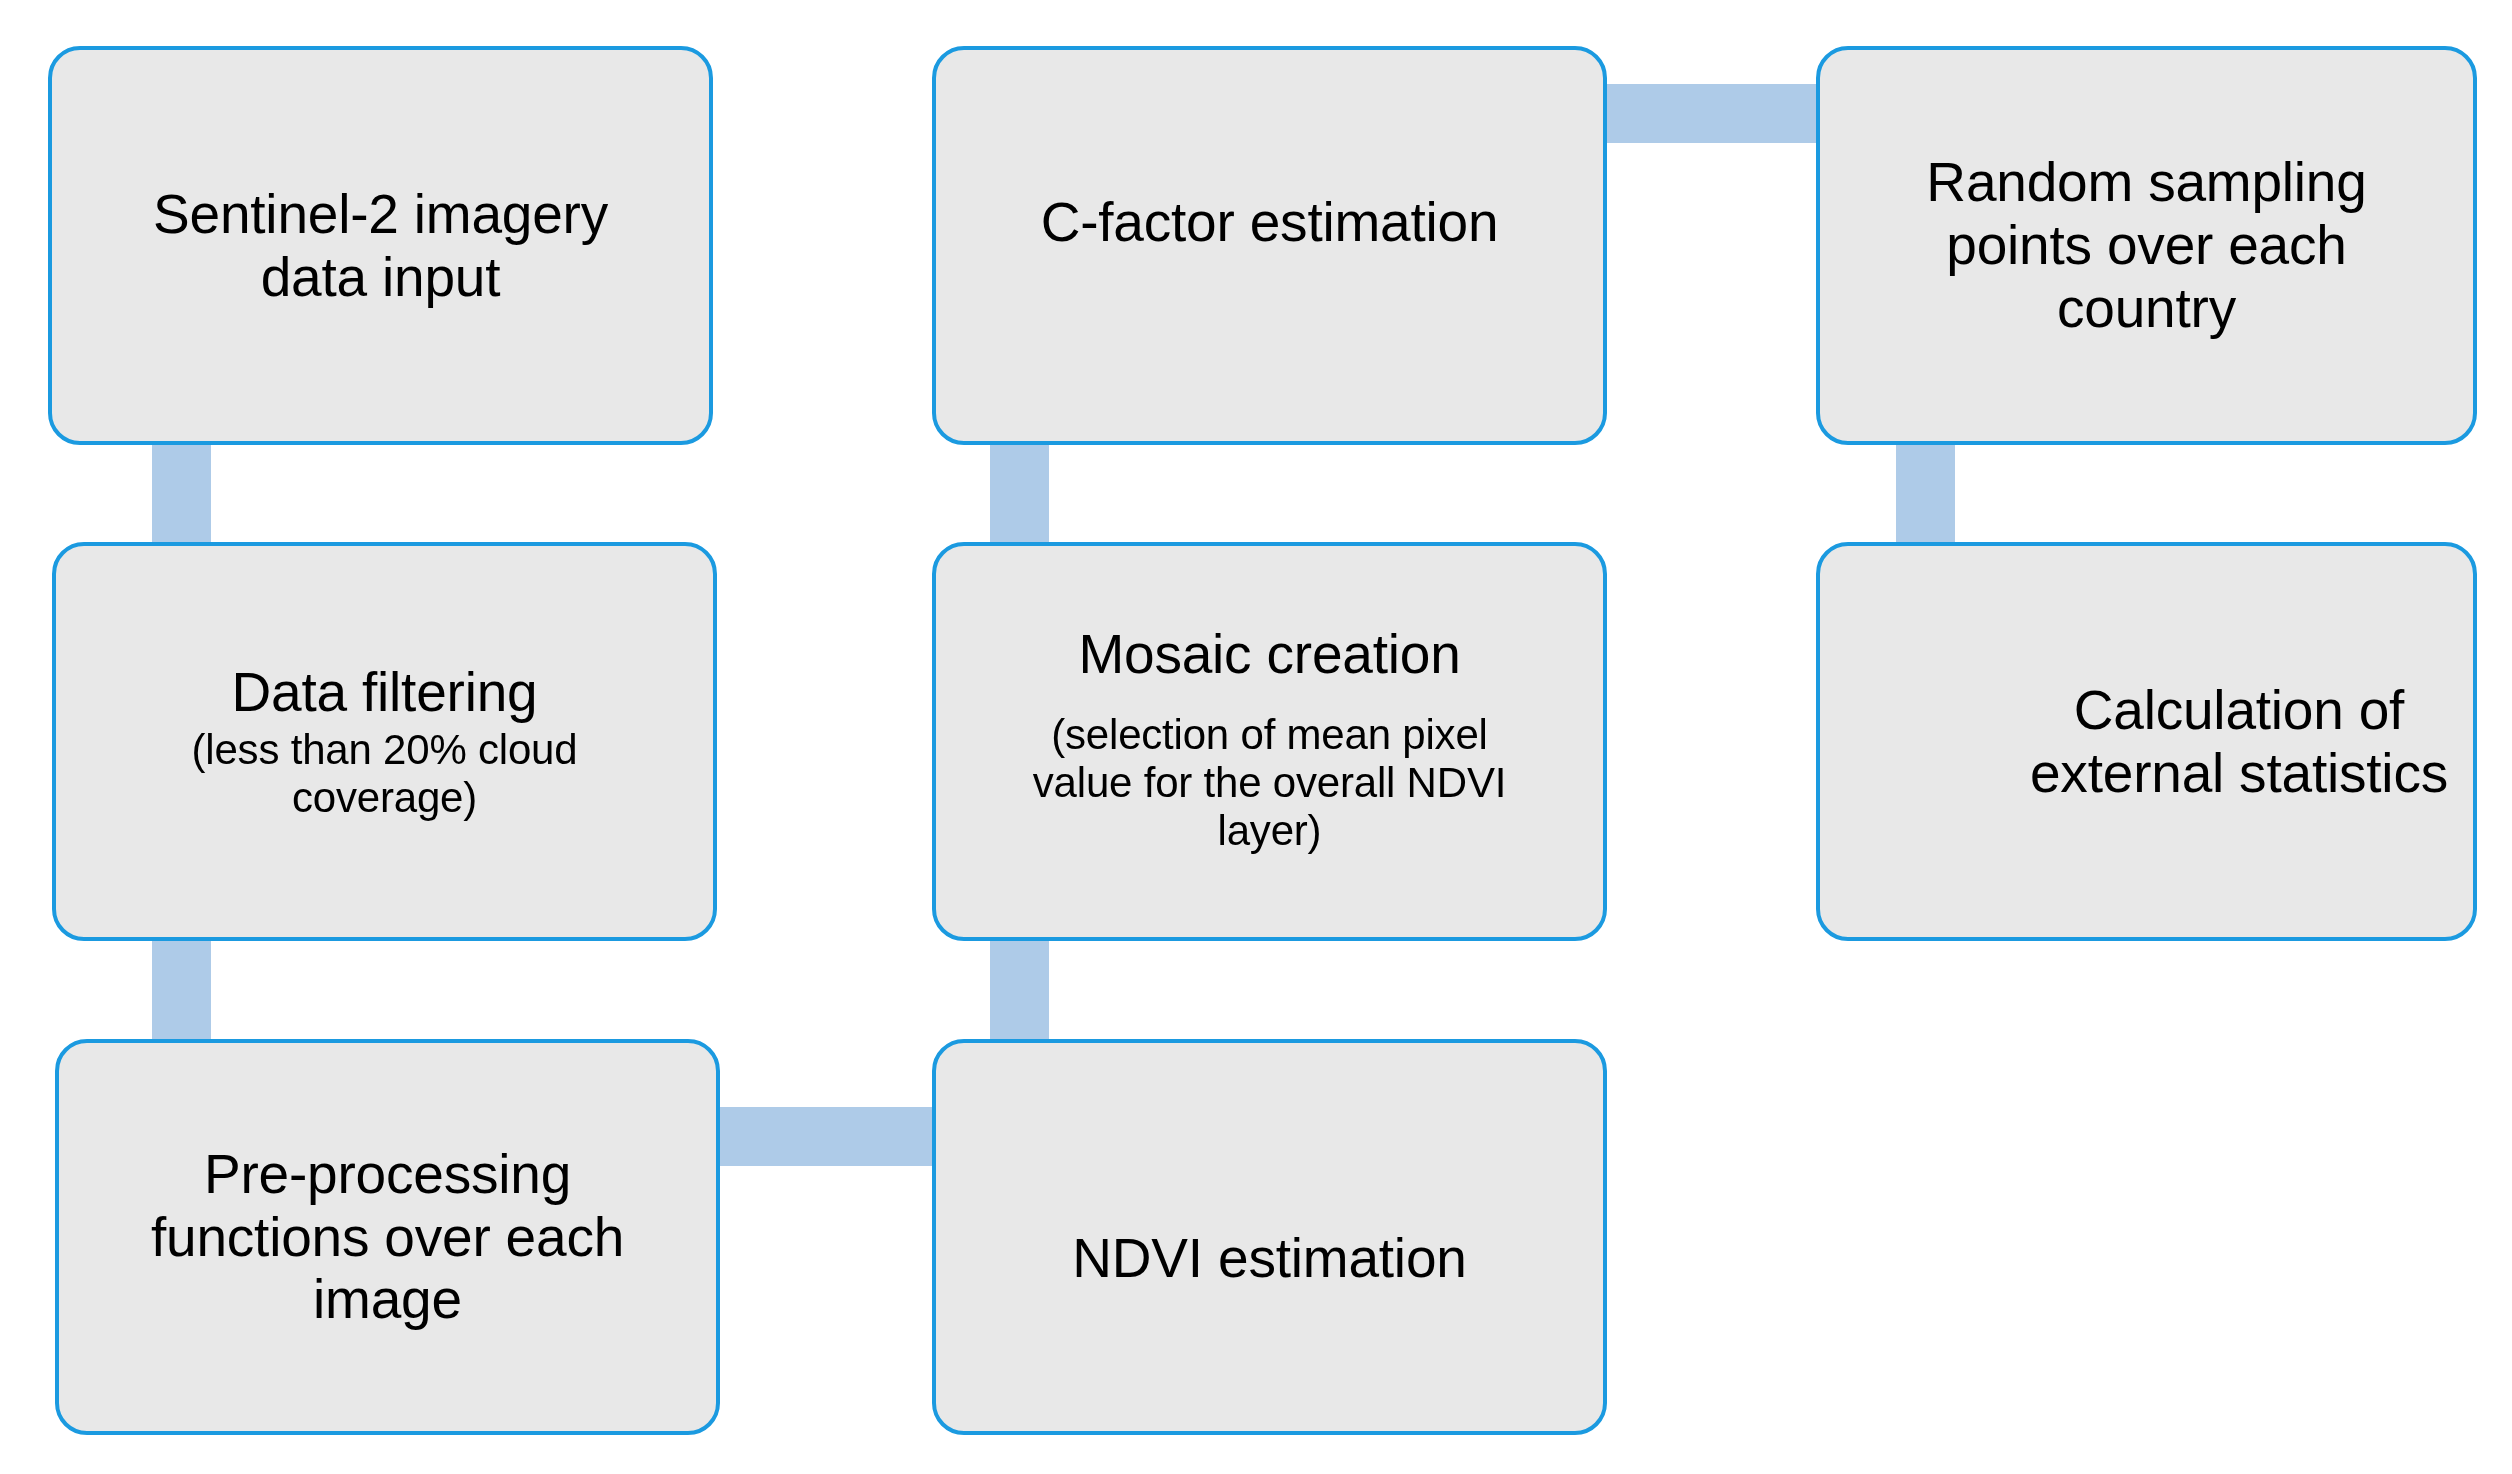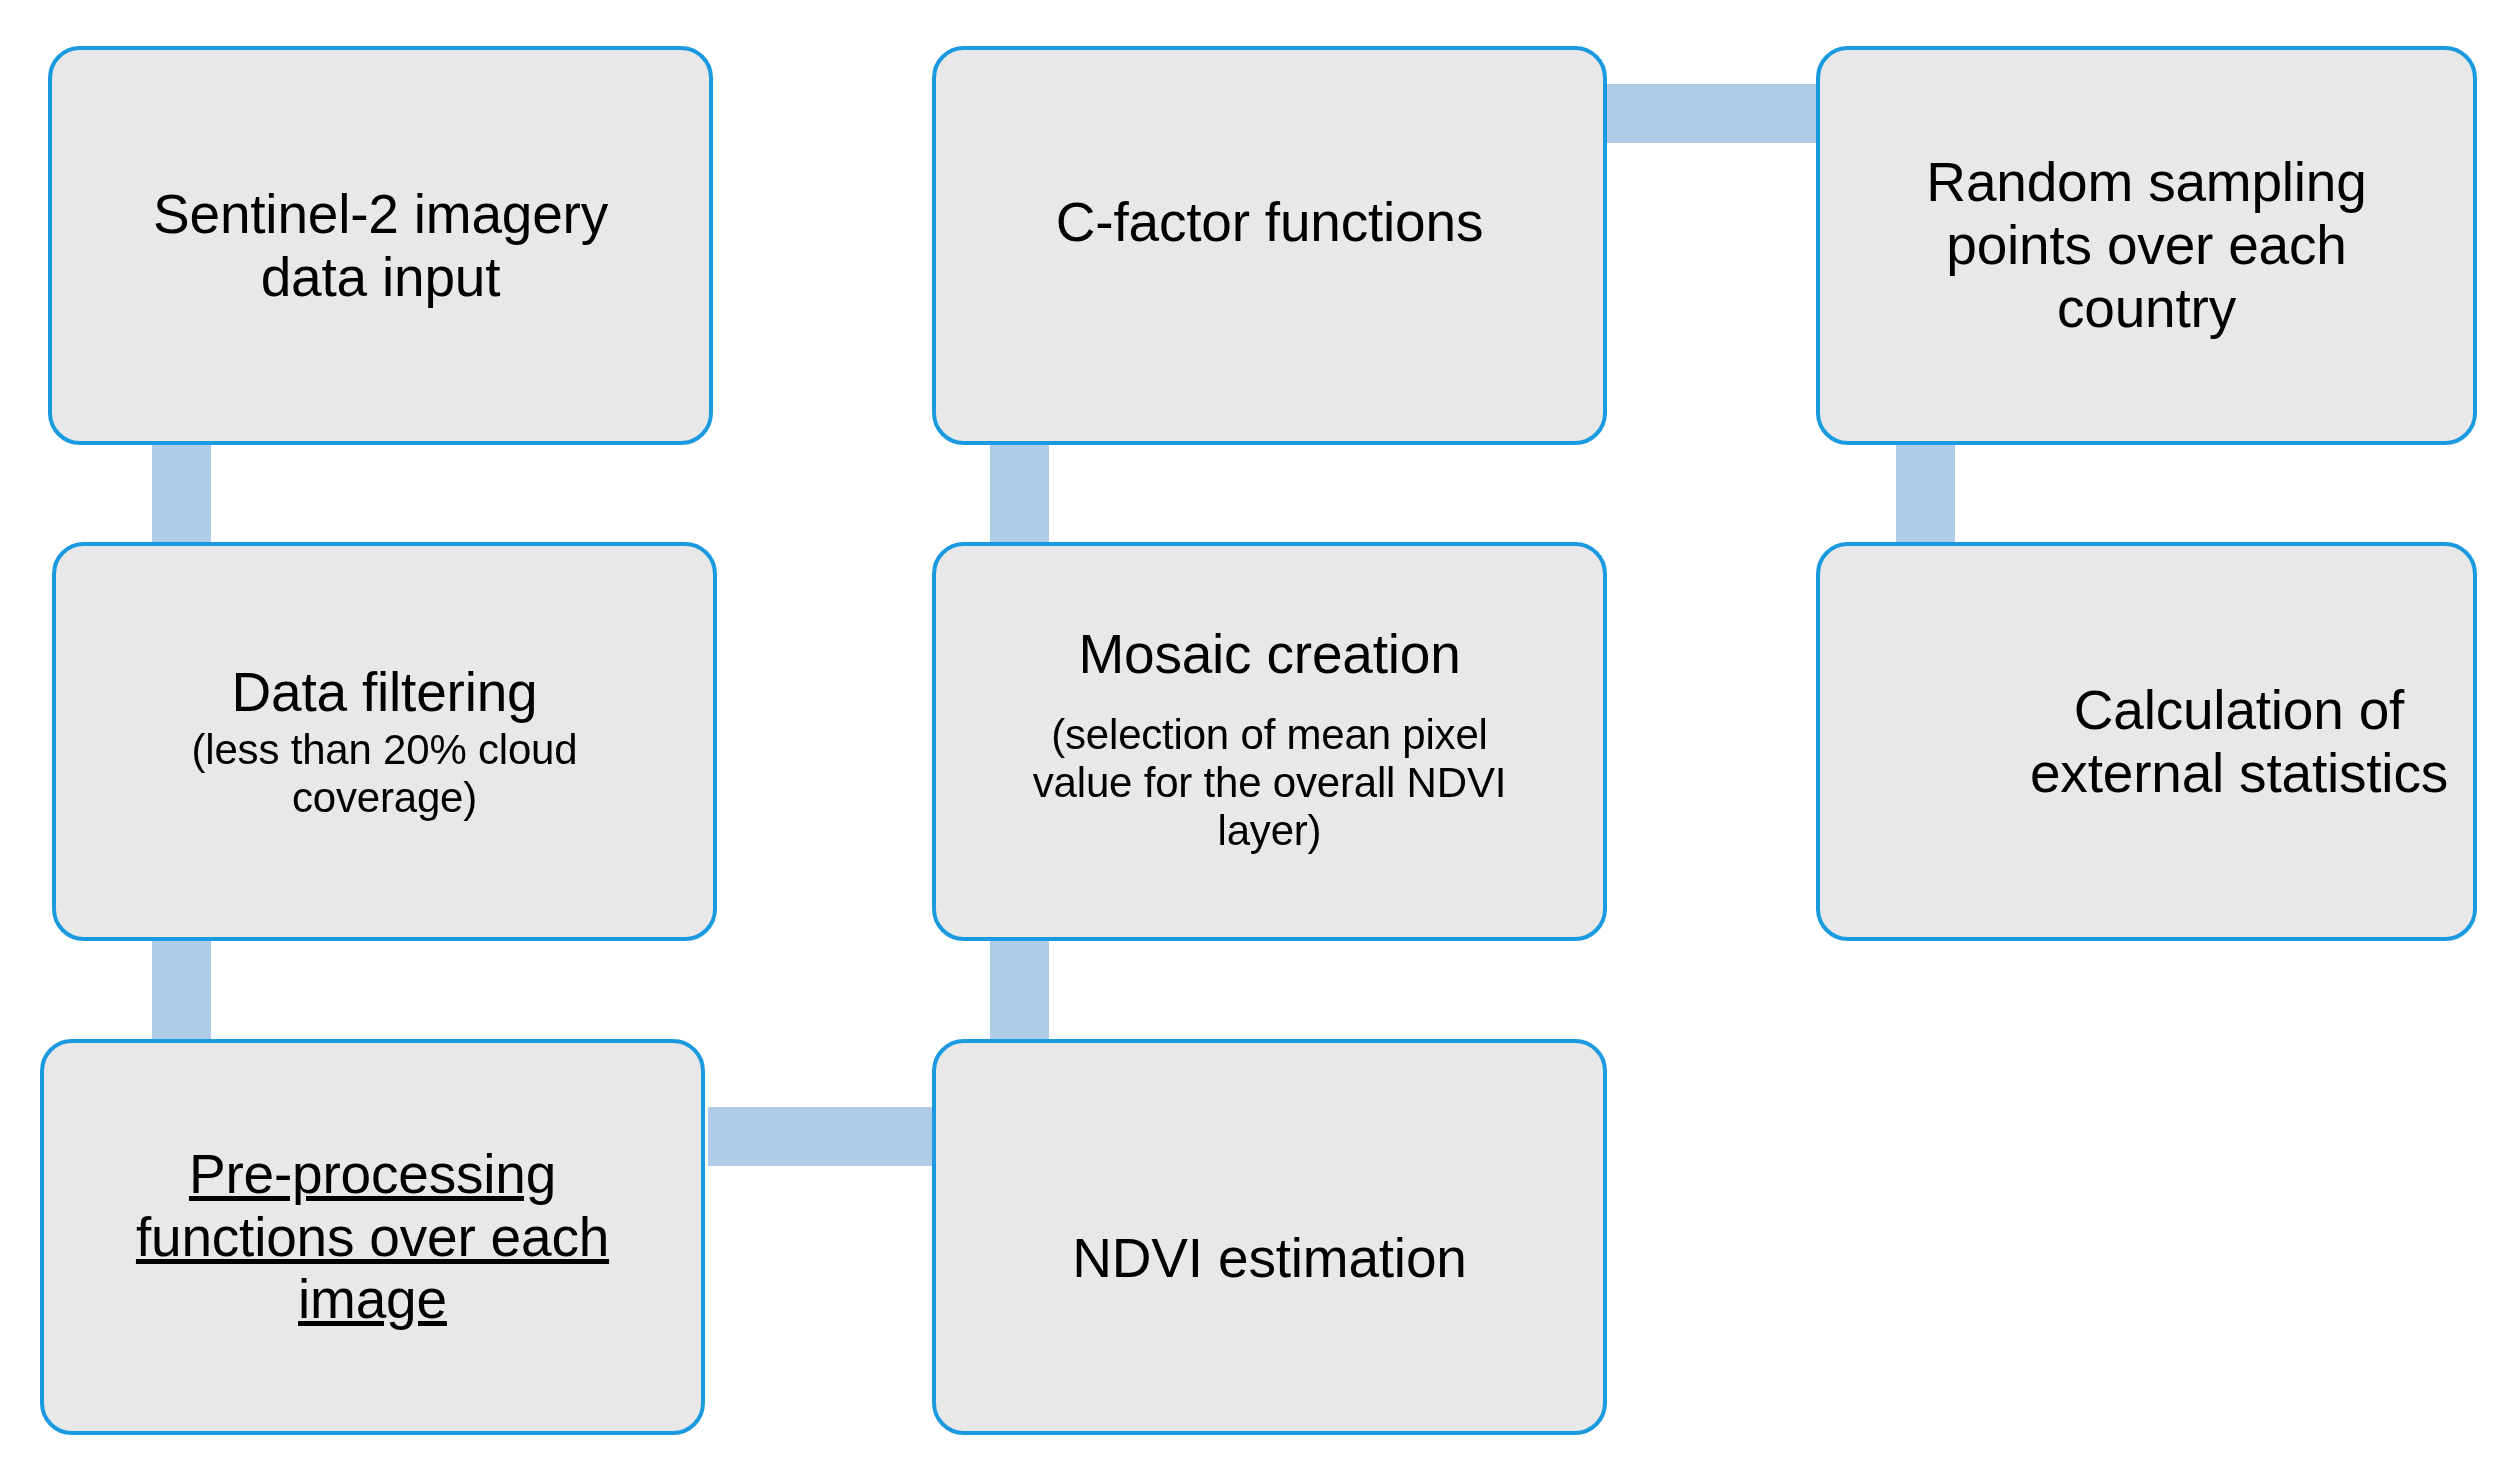--- a/index.html
+++ b/index.html
@@ -49,21 +49,21 @@
     background: #aecbe8;
     z-index: 1;
   }
   
   #node-sentinel      { left: 48px;   top: 46px;   width: 665px; height: 399px; }
   #node-cfactor       { left: 932px;  top: 46px;   width: 675px; height: 399px; }
   #node-random        { left: 1816px; top: 46px;   width: 661px; height: 399px; }
   #node-filtering     { left: 52px;   top: 542px;  width: 665px; height: 399px; }
   #node-mosaic        { left: 932px;  top: 542px;  width: 675px; height: 399px; gap: 24px; }
   #node-statistics    { left: 1816px; top: 542px;  width: 661px; height: 399px; align-items: flex-end; }
-  #node-preprocessing { left: 40px;   top: 1039px; width: 665px; height: 396px; text-decoration: underline; }
+  #node-preprocessing { left: 55px;   top: 1039px; width: 665px; height: 396px; }
   #node-ndvi          { left: 932px;  top: 1039px; width: 675px; height: 396px; }
 
   
   #node-cfactor .title { transform: translateY(-23px); }
   #node-ndvi .title    { transform: translateY(21px); text-align: center; }
   #node-mosaic .title  { margin-top: -5.7px; }
 
   
   #conn-sentinel-filtering      { left: 152px;  top: 440px;  width: 59px;  height: 106px; }
   #conn-filtering-preprocessing { left: 152px;  top: 936px;  width: 59px;  height: 107px; }
@@ -85,21 +85,21 @@
   <div class="connector" id="conn-cfactor-mosaic"></div>
   <div class="connector" id="conn-cfactor-random"></div>
   <div class="connector" id="conn-random-statistics"></div>
 
   <div class="node" id="node-sentinel">
     <div class="title">Sentinel-2 imagery
 data input</div>
   </div>
 
   <div class="node" id="node-cfactor">
-    <div class="title">C-factor functions</div>
+    <div class="title">C-factor estimation</div>
   </div>
 
   <div class="node" id="node-random">
     <div class="title">Random sampling
 points over each
 country</div>
   </div>
 
   <div class="node" id="node-filtering">
     <div class="title">Data filtering</div>

